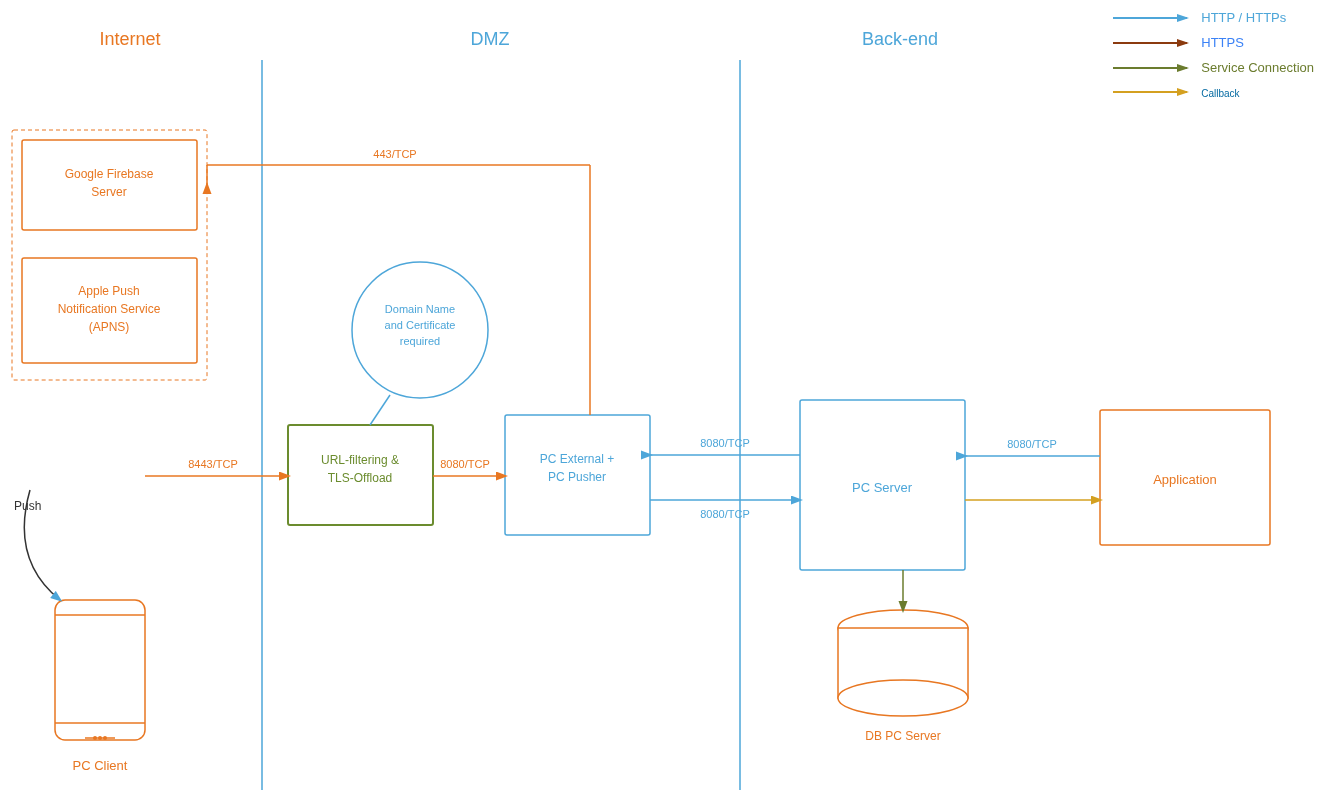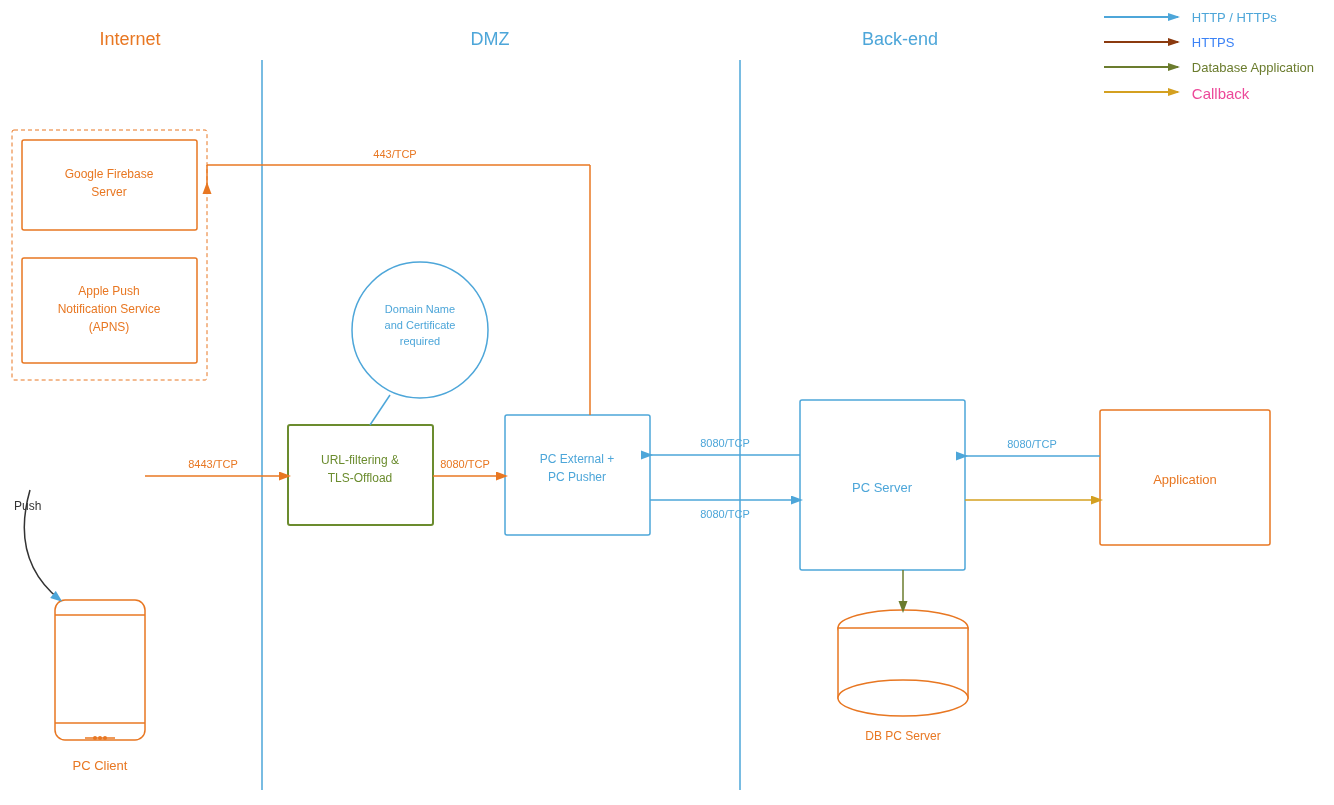--- a/index.html
+++ b/index.html
@@ -22,21 +22,21 @@
     .legend {
       position: absolute;
       top: 10px;
       right: 20px;
       display: flex;
       flex-direction: column;
       gap: 10px;
     }
     .legend-item {
       display: flex;
-      align-items: flex-start;
+      align-items: flex-end;
       gap: 8px;
     }
   </style>
 </head>
 <body>
 
 <svg class="diagram" viewBox="0 0 1334 805" xmlns="http://www.w3.org/2000/svg">
   <defs>
     <marker id="arrow-blue" markerWidth="8" markerHeight="8" refX="6" refY="3" orient="auto">
       <path d="M0,0 L0,6 L8,3 z" fill="#4da6d9"></path>
@@ -168,26 +168,26 @@
   </div>
   <div class="legend-item">
     <svg width="80" height="14">
       <defs>
         <marker id="la-green" markerWidth="6" markerHeight="6" refX="5" refY="2" orient="auto">
           <path d="M0,0 L0,4 L6,2 z" fill="#6b7c2e"></path>
         </marker>
       </defs>
       <line x1="0" y1="7" x2="74" y2="7" stroke="#6b7c2e" stroke-width="2" marker-end="url(#la-green)"></line>
     </svg>
-    <span style="color:#6b7c2e; font-size:13px;">Database Application</span>
+    <span style="color:#6b7c2e; font-size:13px;">Service Connection</span>
   </div>
   <div class="legend-item">
     <svg width="80" height="14">
       <defs>
         <marker id="la-yellow" markerWidth="6" markerHeight="6" refX="5" refY="2" orient="auto">
           <path d="M0,0 L0,4 L6,2 z" fill="#d4a020"></path>
         </marker>
       </defs>
       <line x1="0" y1="7" x2="74" y2="7" stroke="#d4a020" stroke-width="2" marker-end="url(#la-yellow)"></line>
     </svg>
-    <span style="color:#ec4899; font-size:15px;">Callback</span>
+    <span style="color:#0369a1; font-size:10px;">Callback</span>
   </div>
 </div>
 
 </body></html>

